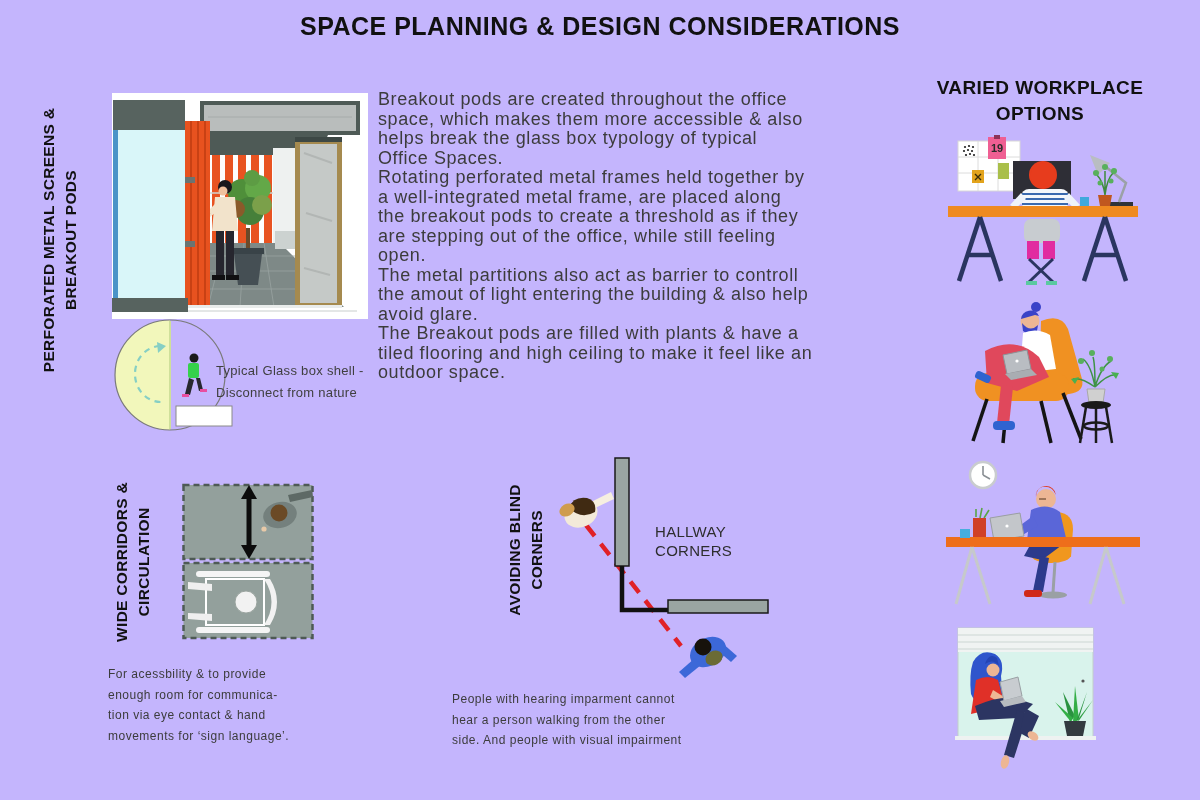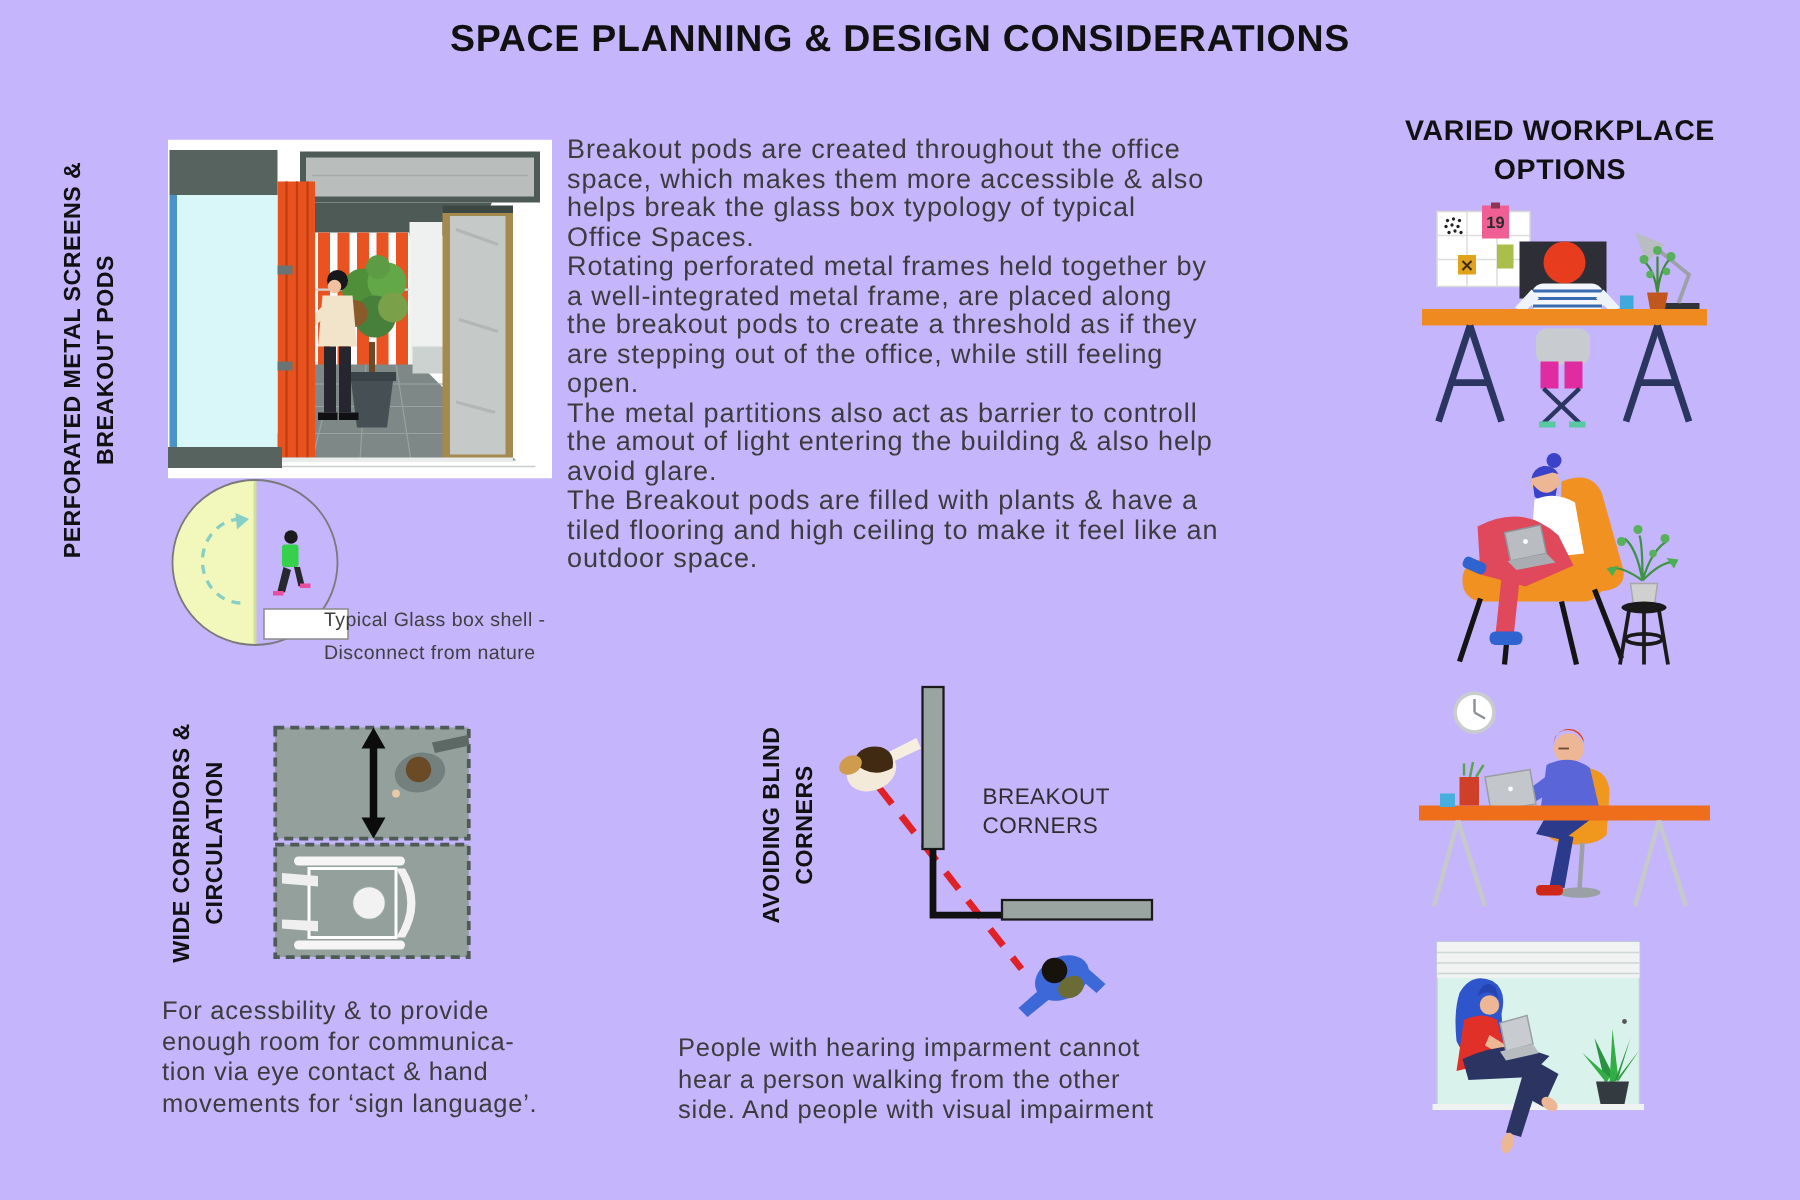--- a/index.html
+++ b/index.html
@@ -6,22 +6,22 @@
   #canvas{position:relative;width:1200px;height:800px;background:#c4b5fd;overflow:hidden;
           font-family:"Liberation Sans",sans-serif;color:#3d3d3d;}
   .abs{position:absolute;}
   .pre{white-space:pre-line;}
   .title{left:0;top:12px;width:1200px;text-align:center;font-size:25px;font-weight:800;
          letter-spacing:.5px;color:#111;}
   .v-label{font-weight:bold;font-size:15.5px;line-height:1.42;text-align:center;
            color:#111;transform:rotate(-90deg);letter-spacing:.3px;}
   .body-main{left:378px;top:90px;width:525px;font-size:18px;line-height:19.5px;
              letter-spacing:.6px;color:#3c3c3c;}
-  .caption-sm{font-size:13px;line-height:22px;color:#3f3f3f;letter-spacing:.3px;margin-top:42px;}
-  .caption-md{font-size:17px;line-height:20.5px;letter-spacing:.5px;color:#3c3c3c;}
+  .caption-sm{font-size:13px;line-height:22px;color:#3f3f3f;letter-spacing:.3px;}
+  .caption-md{font-size:12px;line-height:20.5px;letter-spacing:.5px;color:#3c3c3c;}
   .varied-title{left:920px;top:75px;width:240px;text-align:center;font-weight:bold;
                 font-size:19px;line-height:26px;color:#111;letter-spacing:.4px;}
   .hall-label{left:655px;top:522px;font-size:15px;line-height:19px;color:#2e2e2e;letter-spacing:.3px;}
   svg{display:block;}
 </style>
 </head>
 <body>
 
 <div id="canvas">
 
@@ -405,20 +405,20 @@
     </g>
     <g>
       <ellipse cx="155" cy="202" rx="19" ry="14" fill="#3c68d8" transform="rotate(-28 155 202)"></ellipse>
       <polygon points="142,208 126,222 132,228 148,215" fill="#3c68d8"></polygon>
       <polygon points="168,192 184,206 178,212 164,200" fill="#3c68d8"></polygon>
       <circle cx="150" cy="197" r="8.5" fill="#17120c"></circle>
       <ellipse cx="161" cy="208" rx="9" ry="7" fill="#6b6b35" transform="rotate(-28 161 208)"></ellipse>
     </g>
   </svg>
 
-  <div class="abs hall-label pre">BREAKOUT
+  <div class="abs hall-label pre">HALLWAY
 CORNERS</div>
 
   <div class="abs caption-md pre" style="left:452px;top:689px;width:400px;">People with hearing imparment cannot
 hear a person walking from the other
 side. And people with visual impairment</div>
 
 </div>
 
 </body></html>

